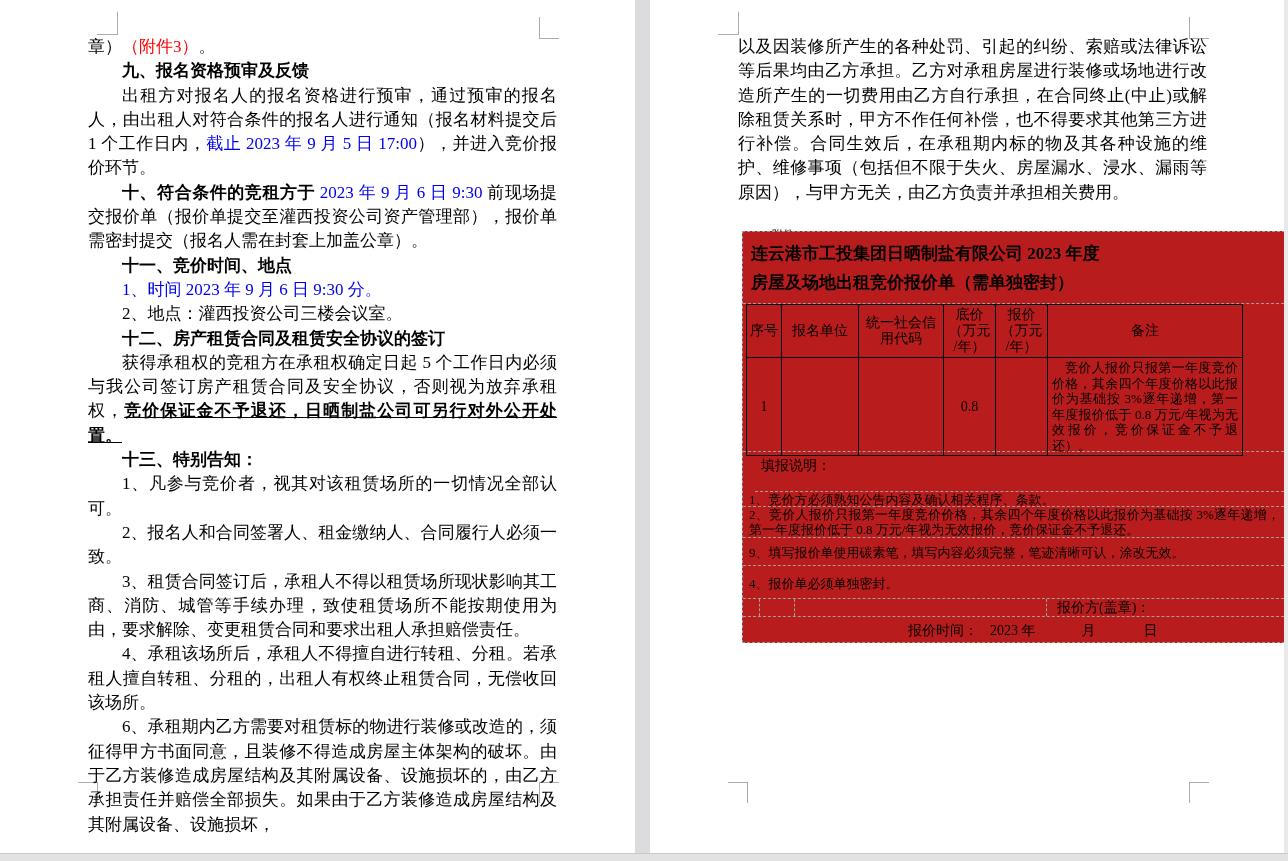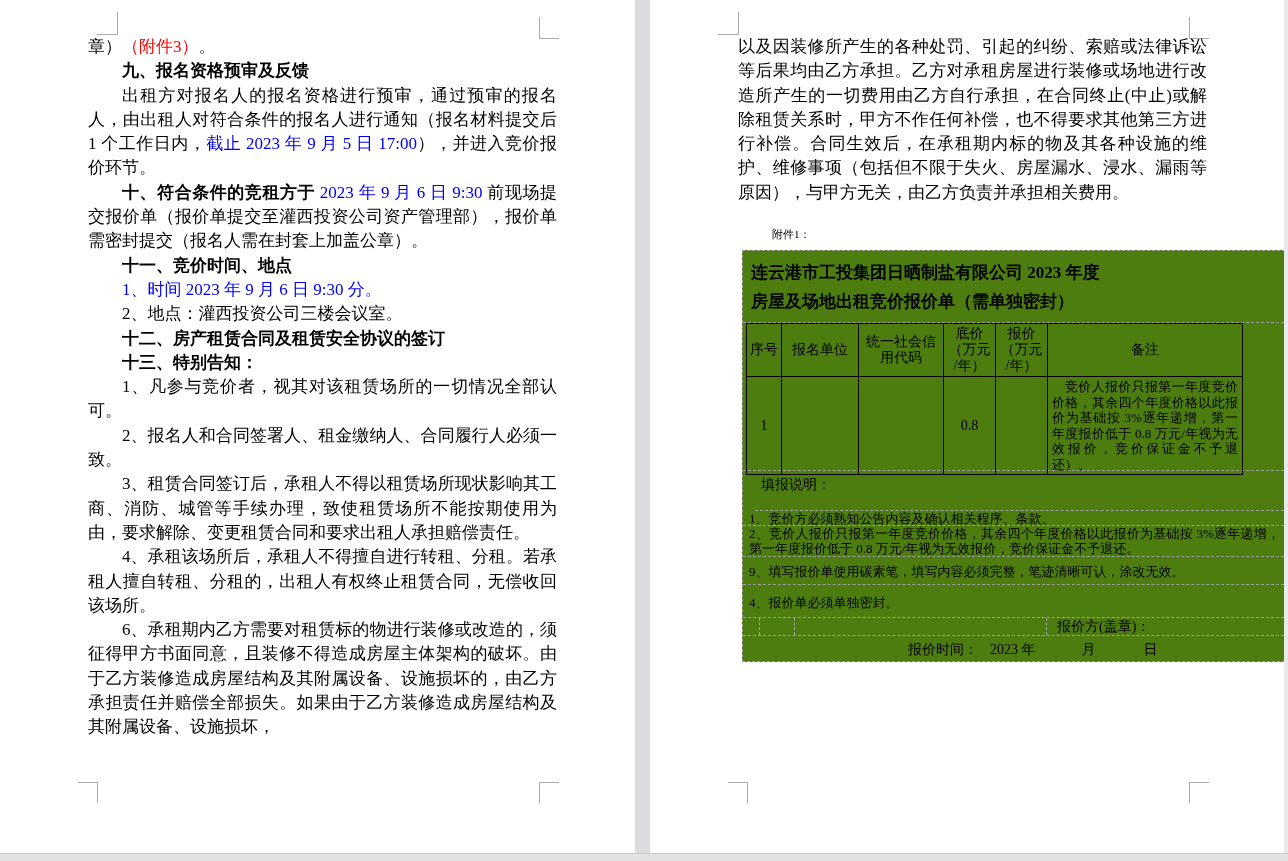--- a/index.html
+++ b/index.html
@@ -27,22 +27,22 @@
   .para{margin:0;}
   .para.indent{text-indent:34px;}
   .run-n{color:#000;}
   .run-b{color:#000;font-weight:bold;}
   .run-blue{color:#0000EE;}
   .run-red{color:#FF0000;}
   .run-bu{color:#000;font-weight:bold;text-decoration:underline;}
 
   
   .attachment-label{position:absolute;left:772px;top:222px;font-size:11px;line-height:24px;}
-  .attachment{position:absolute;left:742px;top:250px;width:543px;height:412px;
-    border:1px dashed #9e9e9e;box-sizing:border-box;background:#4d7c0f;}
+  .attachment{position:absolute;left:742px;top:231px;width:543px;height:412px;
+    border:1px dashed #9e9e9e;box-sizing:border-box;background:#b91c1c;}
   .att-title{height:72px;border-bottom:1px dashed #9e9e9e;box-sizing:border-box;
     padding:7px 0 0 8px;font-weight:bold;font-size:17px;line-height:29px;}
   .att-tablewrap{height:148px;border-bottom:1px dashed #9e9e9e;box-sizing:border-box;position:relative;}
   table.quote-table{position:absolute;left:3px;top:0;width:496px;height:148px;
     border-collapse:collapse;table-layout:fixed;font-size:14px;}
   .quote-table th,.quote-table td{border:1px solid #000;padding:0;text-align:center;
     vertical-align:middle;font-weight:normal;overflow:hidden;}
   .quote-table th{white-space:pre-line;line-height:16px;font-size:14px;}
   .quote-table tr.hdr{height:53px;}
   .quote-table td.remark{font-size:13px;line-height:15.5px;text-align:justify;
@@ -76,20 +76,21 @@
   <div class="mark br" style="left:539px;top:782px;"></div>
   <div class="doc-text left">
       <p class="para"><span class="run-n">章）</span><span class="run-red">（附件3）</span><span class="run-n">。</span></p>
       <p class="para indent"><span class="run-b">九、报名资格预审及反馈</span></p>
       <p class="para indent"><span class="run-n">出租方对报名人的报名资格进行预审，通过预审的报名人，由出租人对符合条件的报名人进行通知（报名材料提交后 1 个工作日内，</span><span class="run-blue">截止 2023 年 9 月 5 日 17:00</span><span class="run-n">），并进入竞价报价环节。</span></p>
       <p class="para indent"><span class="run-b">十、符合条件的竞租方于</span><span class="run-blue"> 2023 年 9 月 6 日 9:30 </span><span class="run-n">前现场提交报价单（报价单提交至灌西投资公司资产管理部），报价单需密封提交（报名人需在封套上加盖公章）。</span></p>
       <p class="para indent"><span class="run-b">十一、竞价时间、地点</span></p>
       <p class="para indent"><span class="run-blue">1、时间 2023 年 9 月 6 日 9:30 分。</span></p>
       <p class="para indent"><span class="run-n">2、地点：灌西投资公司三楼会议室。</span></p>
       <p class="para indent"><span class="run-b">十二、房产租赁合同及租赁安全协议的签订</span></p>
+      <p class="para indent"><span class="run-n">获得承租权的竞租方在承租权确定日起 5 个工作日内必须与我公司签订房产租赁合同及安全协议，否则视为放弃承租权，</span><span class="run-bu">竞价保证金不予退还，日晒制盐公司可另行对外公开处置。</span></p>
       <p class="para indent"><span class="run-b">十三、特别告知：</span></p>
       <p class="para indent"><span class="run-n">1、凡参与竞价者，视其对该租赁场所的一切情况全部认可。</span></p>
       <p class="para indent"><span class="run-n">2、报名人和合同签署人、租金缴纳人、合同履行人必须一致。</span></p>
       <p class="para indent"><span class="run-n">3、租赁合同签订后，承租人不得以租赁场所现状影响其工商、消防、城管等手续办理，致使租赁场所不能按期使用为由，要求解除、变更租赁合同和要求出租人承担赔偿责任。</span></p>
       <p class="para indent"><span class="run-n">4、承租该场所后，承租人不得擅自进行转租、分租。若承租人擅自转租、分租的，出租人有权终止租赁合同，无偿收回该场所。</span></p>
       <p class="para indent"><span class="run-n">6、承租期内乙方需要对租赁标的物进行装修或改造的，须征得甲方书面同意，且装修不得造成房屋主体架构的破坏。由于乙方装修造成房屋结构及其附属设备、设施损坏的，由乙方承担责任并赔偿全部损失。如果由于乙方装修造成房屋结构及其附属设备、设施损坏，</span></p>
     </div>
 </div>
 
 <div>

